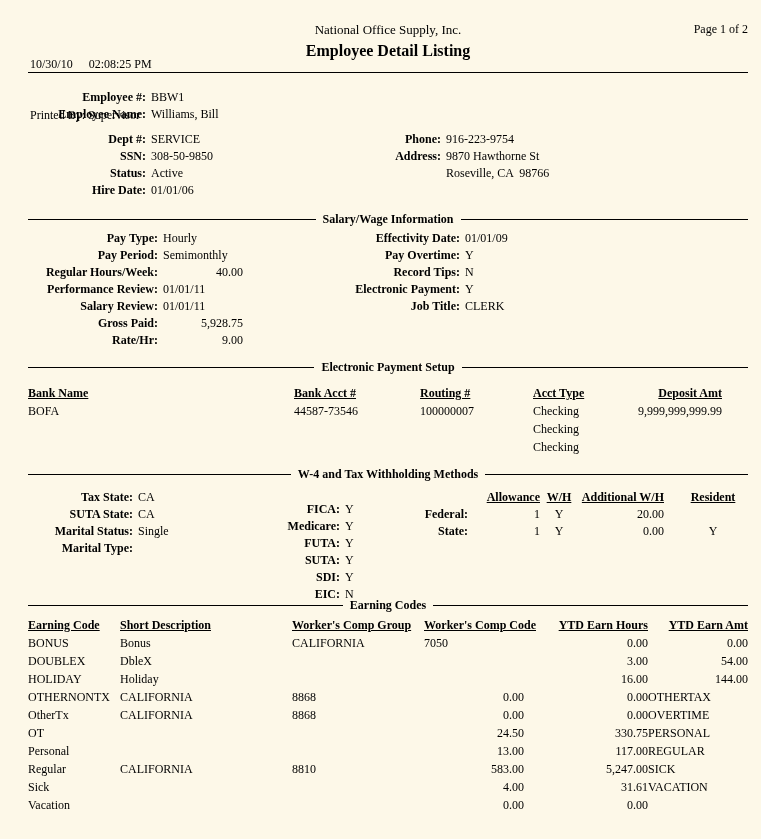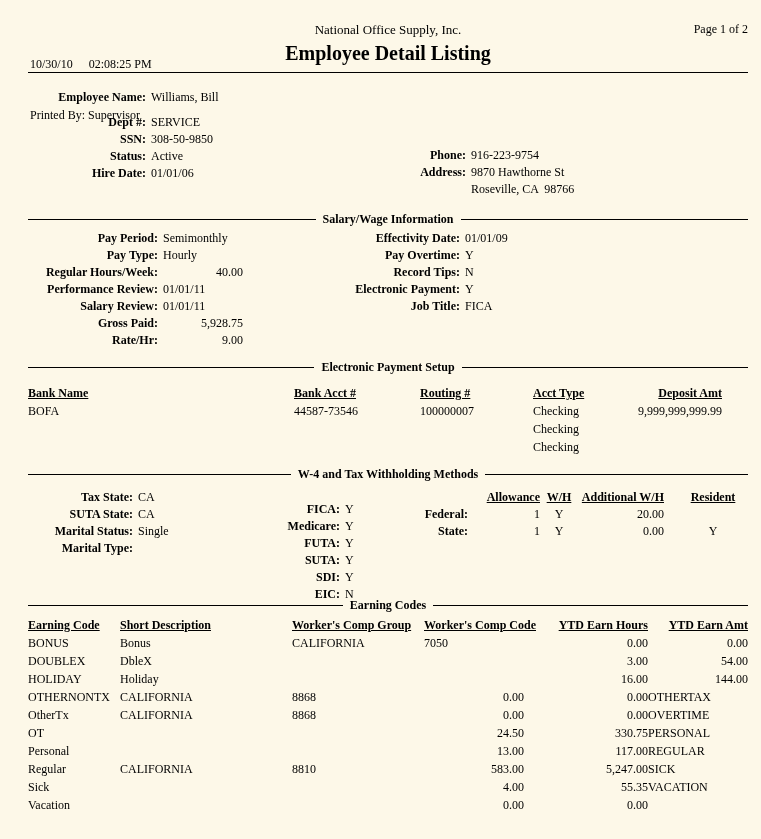--- a/index.html
+++ b/index.html
@@ -13,33 +13,33 @@
     padding:22px 13px 0 28px;
     position:relative;
     overflow:hidden;
   }
   
   .report-header { position:relative; height:46px; }
   .rh-left { position:absolute; left:2px; top:0; line-height:17px; white-space:pre; }
   .rh-left .time { margin-left:16px; }
   .rh-center { position:absolute; left:0; right:0; top:0; text-align:center; }
   .company { font-weight:normal; font-size:13px; }
-  .report-title { font-weight:bold; font-size:20px; margin-top:4px; }
+  .report-title { font-weight:bold; font-size:16px; margin-top:4px; }
   .rh-right { position:absolute; right:0; top:0; }
   .rule { border-top:1px solid #000; margin:4px 0 16px; }
   
   .lv { display:flex; line-height:17px; }
   .lv-label { font-weight:bold; text-align:right; flex:0 0 auto; }
   .lv-value { margin-left:5px; white-space:pre; }
   .num { display:inline-block; width:80px; text-align:right; white-space:pre; }
   
   .emp-section { position:relative; height:110px; }
   .emp-left .lv-label { width:118px; }
   .gap8 { height:8px; }
-  .emp-right { position:absolute; left:378px; top:42px;margin-top:16px; }
+  .emp-right { position:absolute; left:353px; top:42px; }
   .emp-right .lv-label { width:60px; }
   
   .divider { display:flex; align-items:center; line-height:17px; }
   .divider::before, .divider::after { content:""; flex:1; border-top:1px solid #000; }
   .divider-text { padding:0 7px; font-weight:bold; }
   .div-salary { margin-top:12px; margin-bottom:2px; }
   .div-eps { margin-top:10px; margin-bottom:8px; }
   .div-w4 { margin-top:10px; margin-bottom:6px; }
   .div-earn { margin-top:4px; margin-bottom:2px; }
   
@@ -82,20 +82,24 @@
       <div class="company">National Office Supply, Inc.</div>
       <div class="report-title">Employee Detail Listing</div>
     </div>
     <div class="rh-right">Page 1 of 2</div>
   </div>
   <div class="rule"></div>
 
   <div class="emp-section">
     <div class="emp-left">
       <div class="lv">
+          <span class="lv-label">Employee #:</span>
+          <span class="lv-value">BBW1</span>
+        </div>
+      <div class="lv">
           <span class="lv-label">Employee Name:</span>
           <span class="lv-value">Williams, Bill</span>
         </div>
       <div class="gap8"></div>
       <div class="lv">
           <span class="lv-label">Dept #:</span>
           <span class="lv-value">SERVICE</span>
         </div>
       <div class="lv">
           <span class="lv-label">SSN:</span>
@@ -125,28 +129,28 @@
         </div>
     </div>
   </div>
 
   <div class="divider div-salary">
       <span class="divider-text">Salary/Wage Information</span>
     </div>
   <div class="salary-section">
     <div class="salary-left">
       <div class="lv">
+          <span class="lv-label">Pay Type:</span>
+          <span class="lv-value">Hourly</span>
+        </div>
+      <div class="lv">
           <span class="lv-label">Pay Period:</span>
           <span class="lv-value">Semimonthly</span>
         </div>
       <div class="lv">
-          <span class="lv-label">Pay Type:</span>
-          <span class="lv-value">Hourly</span>
-        </div>
-      <div class="lv">
           <span class="lv-label">Regular Hours/Week:</span>
           <span class="lv-value num">40.00</span>
         </div>
       <div class="lv">
           <span class="lv-label">Performance Review:</span>
           <span class="lv-value">01/01/11</span>
         </div>
       <div class="lv">
           <span class="lv-label">Salary Review:</span>
           <span class="lv-value">01/01/11</span>
@@ -172,21 +176,21 @@
       <div class="lv">
           <span class="lv-label">Record Tips:</span>
           <span class="lv-value">N</span>
         </div>
       <div class="lv">
           <span class="lv-label">Electronic Payment:</span>
           <span class="lv-value">Y</span>
         </div>
       <div class="lv">
           <span class="lv-label">Job Title:</span>
-          <span class="lv-value">FICA</span>
+          <span class="lv-value">CLERK</span>
         </div>
     </div>
   </div>
 
   <div class="divider div-eps">
       <span class="divider-text">Electronic Payment Setup</span>
     </div>
   <div class="bank-grid">
     <div class="hdr">Bank Name</div>
     <div class="hdr">Bank Acct #</div>
@@ -348,21 +352,21 @@
     <div>CALIFORNIA</div>
     <div>8810</div>
     <div class="col-right">583.00</div>
     <div class="col-right">5,247.00</div>
 
     <div>SICK</div>
     <div>Sick</div>
     <div></div>
     <div></div>
     <div class="col-right">4.00</div>
-    <div class="col-right">55.35</div>
+    <div class="col-right">31.61</div>
 
     <div>VACATION</div>
     <div>Vacation</div>
     <div></div>
     <div></div>
     <div class="col-right">0.00</div>
     <div class="col-right">0.00</div>
   </div>
 
 </div>

